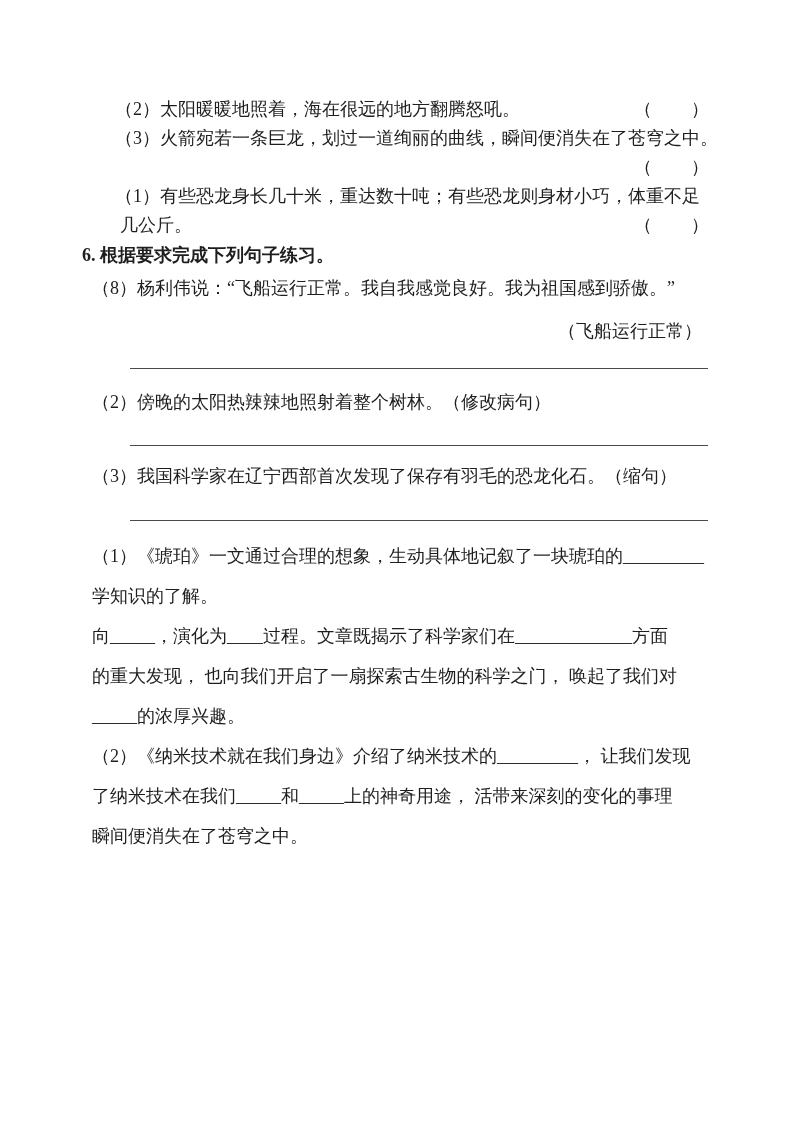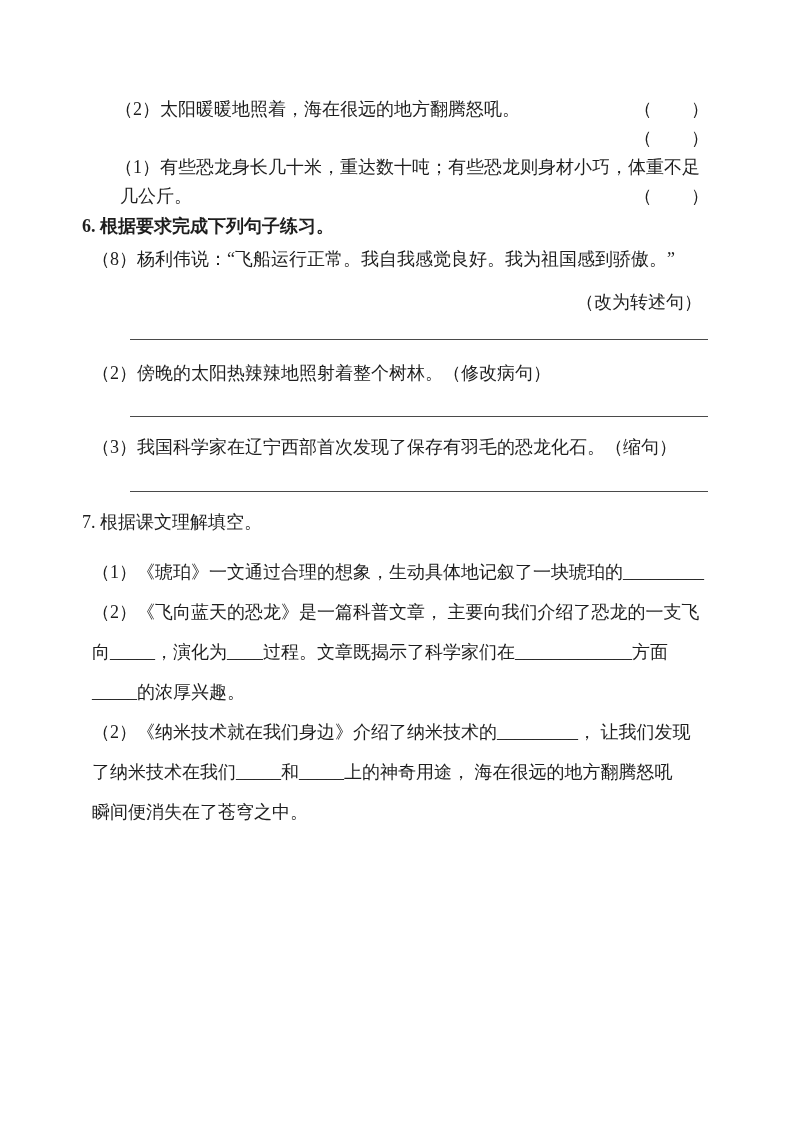--- a/index.html
+++ b/index.html
@@ -60,53 +60,56 @@
 </head>
 <body>
 
 <div class="page">
 
   <section class="sec-a">
     <div class="row flex-row ind-a">
       <span>（2）太阳暖暖地照着，海在很远的地方翻腾怒吼。</span>
       <span class="bracket">（　　）</span>
     </div>
+    <div class="row ind-a">
+      <span>（3）火箭宛若一条巨龙，划过一道绚丽的曲线，瞬间便消失在了苍穹之中。</span>
+    </div>
     <div class="row bracket-row">
       <span class="bracket">（　　）</span>
     </div>
     <div class="row ind-a">
       <span>（1）有些恐龙身长几十米，重达数十吨；有些恐龙则身材小巧，体重不足</span>
     </div>
     <div class="row flex-row ind-a2">
       <span>几公斤。</span>
       <span class="bracket">（　　）</span>
     </div>
   </section>
 
   <section class="sec-b">
     <div class="row q6-title">6. 根据要求完成下列句子练习。</div>
 
     <div class="row ind-b q6-item1">（8）杨利伟说：“飞船运行正常。我自我感觉良好。我为祖国感到骄傲。”</div>
-    <div class="row hint-row">（改为转述句）</div>
+    <div class="row hint-row">（飞船运行正常）</div>
     <div class="answer-line ul-1"></div>
 
     <div class="row ind-b q6-item2">（2）傍晚的太阳热辣辣地照射着整个树林。（修改病句）</div>
     <div class="answer-line ul-2"></div>
 
     <div class="row ind-b q6-item3">（3）我国科学家在辽宁西部首次发现了保存有羽毛的恐龙化石。（缩句）</div>
     <div class="answer-line ul-3"></div>
   </section>
 
-  <div class="row q7-title">7. 根据课文理解填空。</div>
 
   <section class="sec-c">
     <div class="line">（1）《琥珀》一文通过合理的想象，生动具体地记叙了一块琥珀的_________</div>
+    <div class="line">学知识的了解。</div>
 
-    <div class="line">（2）《飞向蓝天的恐龙》是一篇科普文章， 主要向我们介绍了恐龙的一支飞</div>
     <div class="line">向_____，演化为____过程。文章既揭示了科学家们在_____________方面</div>
+    <div class="line">的重大发现， 也向我们开启了一扇探索古生物的科学之门， 唤起了我们对</div>
     <div class="line">_____的浓厚兴趣。</div>
 
     <div class="line">（2）《纳米技术就在我们身边》介绍了纳米技术的_________， 让我们发现</div>
-    <div class="line">了纳米技术在我们_____和_____上的神奇用途， 海在很远的地方翻腾怒吼</div>
+    <div class="line">了纳米技术在我们_____和_____上的神奇用途， 活带来深刻的变化的事理</div>
     <div class="line">瞬间便消失在了苍穹之中。</div>
   </section>
 
 </div>
 
 </body></html>

